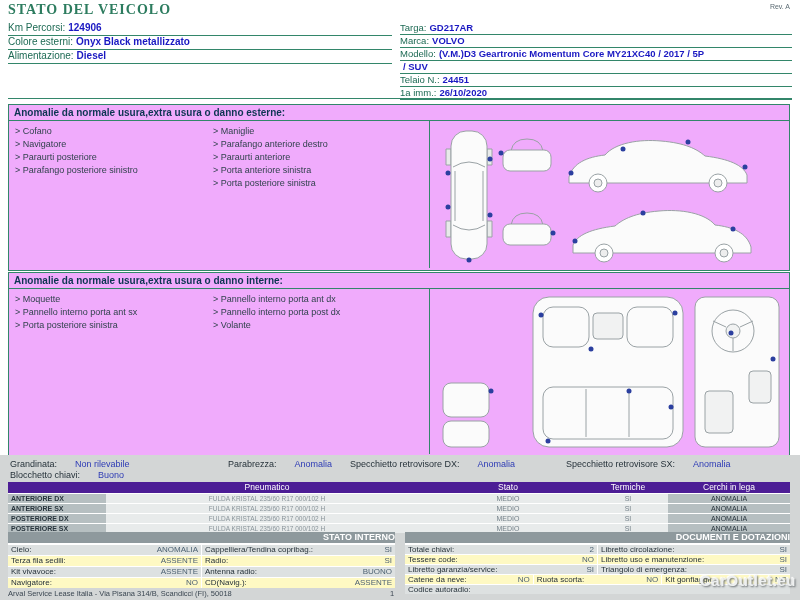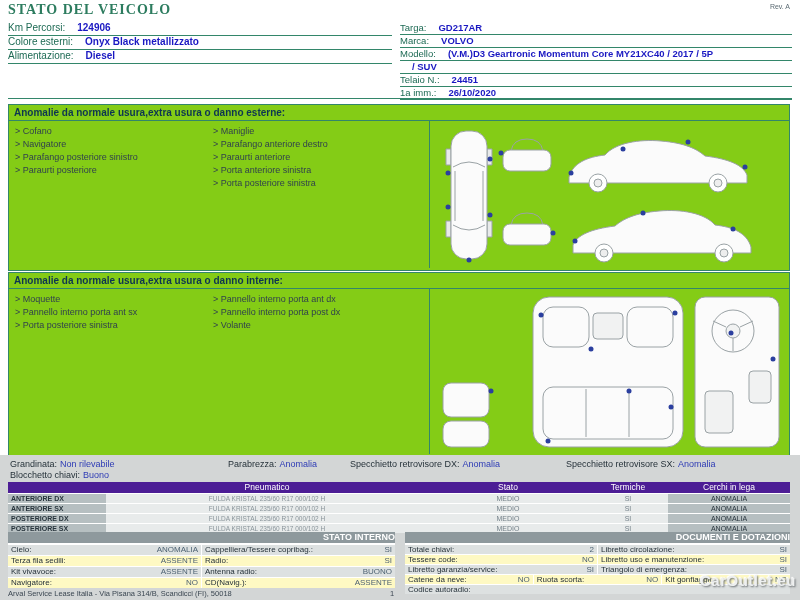--- a/index.html
+++ b/index.html
@@ -5,36 +5,36 @@
   html,body{margin:0;padding:0}
   body{width:800px;height:600px;background:#fff;font-family:"Liberation Sans",sans-serif;position:relative;overflow:hidden}
   .page{position:absolute;inset:0}
   .abs{position:absolute}
   .title{left:8px;top:2px;font-family:"Liberation Serif",serif;font-weight:bold;font-size:14px;color:#2d7c5f;letter-spacing:1px}
   .rev{right:10px;top:3px;font-size:7px;color:#5a6a72}
   .fields{display:block}
   .frow{border-bottom:1px solid #33866a;font-size:10px;height:13px;line-height:12px;white-space:nowrap;overflow:hidden}
   .frow.small{height:12px;line-height:11px;font-size:9.5px}
   .flabel{color:#1d6a54}
-  .fvalue{color:#1a18c2;font-weight:bold;margin-left:12px}
+  .fvalue{color:#1a18c2;font-weight:bold;margin-left:3px}
   .hline{left:8px;top:98px;width:784px;border-top:1px solid #33866a;height:0}
-  .box{position:absolute;left:8px;width:780px;border:1px solid #33866a;background:#84cc16}
+  .box{position:absolute;left:8px;width:780px;border:1px solid #33866a;background:#f0abfc}
   .sec-title{font-size:10px;font-weight:bold;color:#0d3552;padding:2px 5px;border-bottom:1px solid #33866a}
   .sec-body{position:relative}
   .items{position:absolute;left:6px;top:4px;display:flex}
   .items .col{width:198px}
   .item{font-size:9px;color:#31424d;line-height:13px;white-space:nowrap}
   .item::before{content:"> "}
   .divider{position:absolute;left:420px;top:0;bottom:0;width:0;border-left:1px solid #33866a}
   svg.diagram{position:absolute;left:424px;top:2px}
   .diagram *{vector-effect:non-scaling-stroke}
   .band{position:absolute;left:0;top:455px;width:800px;height:145px;background:#d3d6d6}
   .statusitem{position:absolute;top:4px;font-size:9px;white-space:nowrap}
   .sv-label{color:#26323a}
-  .sv-value{color:#2d3bb5;margin-left:3px}
+  .sv-value{color:#2d3bb5;margin-left:18px}
   .tyretable{position:absolute;left:8px;top:27px;width:782px}
   .t-head{display:flex;background:#4c1d95;color:#fff;height:11px;line-height:11px;font-size:8.5px}
   .t-row{display:flex;height:9px;line-height:9px;border-top:1px solid #fff}
   .hc{box-sizing:border-box;text-align:center}
   .c1{width:98px}.c2{width:322px}.c3{width:160px}.c4{width:80px}.c5{width:122px}
   .t-pos{width:98px;background:#b6bfc1;color:#28353d;font-weight:bold;font-size:7px;padding-left:3px;box-sizing:border-box}
   .t-tyre{width:322px;background:#e8ebeb;color:#8a959b;text-align:center;font-size:6.5px}
   .t-stato{width:160px;background:#e8ebeb;color:#75828a;text-align:center;font-size:7px}
   .t-term{width:80px;background:#e8ebeb;color:#75828a;text-align:center;font-size:7px}
   .t-cerchi{width:122px;background:#b6bfc1;color:#28353d;text-align:center;font-size:7px}
@@ -76,22 +76,22 @@
 
   <div class="abs hline"></div>
 
   <div class="box" style="top:104px;height:165px">
     <div class="sec-title">Anomalie da normale usura,extra usura o danno esterne:</div>
     <div class="sec-body" style="height:147px">
       <div class="items">
         <div class="col">
           <div class="item">Cofano</div>
           <div class="item">Navigatore</div>
+          <div class="item">Paraurti posteriore</div>
           <div class="item">Parafango posteriore sinistro</div>
-          <div class="item">Paraurti posteriore</div>
         </div>
         <div class="col">
           <div class="item">Maniglie</div>
           <div class="item">Parafango anteriore destro</div>
           <div class="item">Paraurti anteriore</div>
           <div class="item">Porta anteriore sinistra</div>
           <div class="item">Porta posteriore sinistra</div>
         </div>
       </div>
       <div class="divider"></div>
@@ -247,21 +247,21 @@
     </div>
 
     <div class="btable" style="left:8px;width:387px">
       <div class="bt-head">STATO INTERNO</div>
       <div class="brow">
         <div class="bcell">
             <span class="bl">Cielo:</span>
             <span class="bv">ANOMALIA</span>
           </div>
         <div class="bcell">
-            <span class="bl">Cappelliera/Tessere copribag.:</span>
+            <span class="bl">Cappelliera/Tendina copribag.:</span>
             <span class="bv">SI</span>
           </div>
       </div>
       <div class="brow alt">
         <div class="bcell">
             <span class="bl">Terza fila sedili:</span>
             <span class="bv">ASSENTE</span>
           </div>
         <div class="bcell">
             <span class="bl">Radio:</span>

